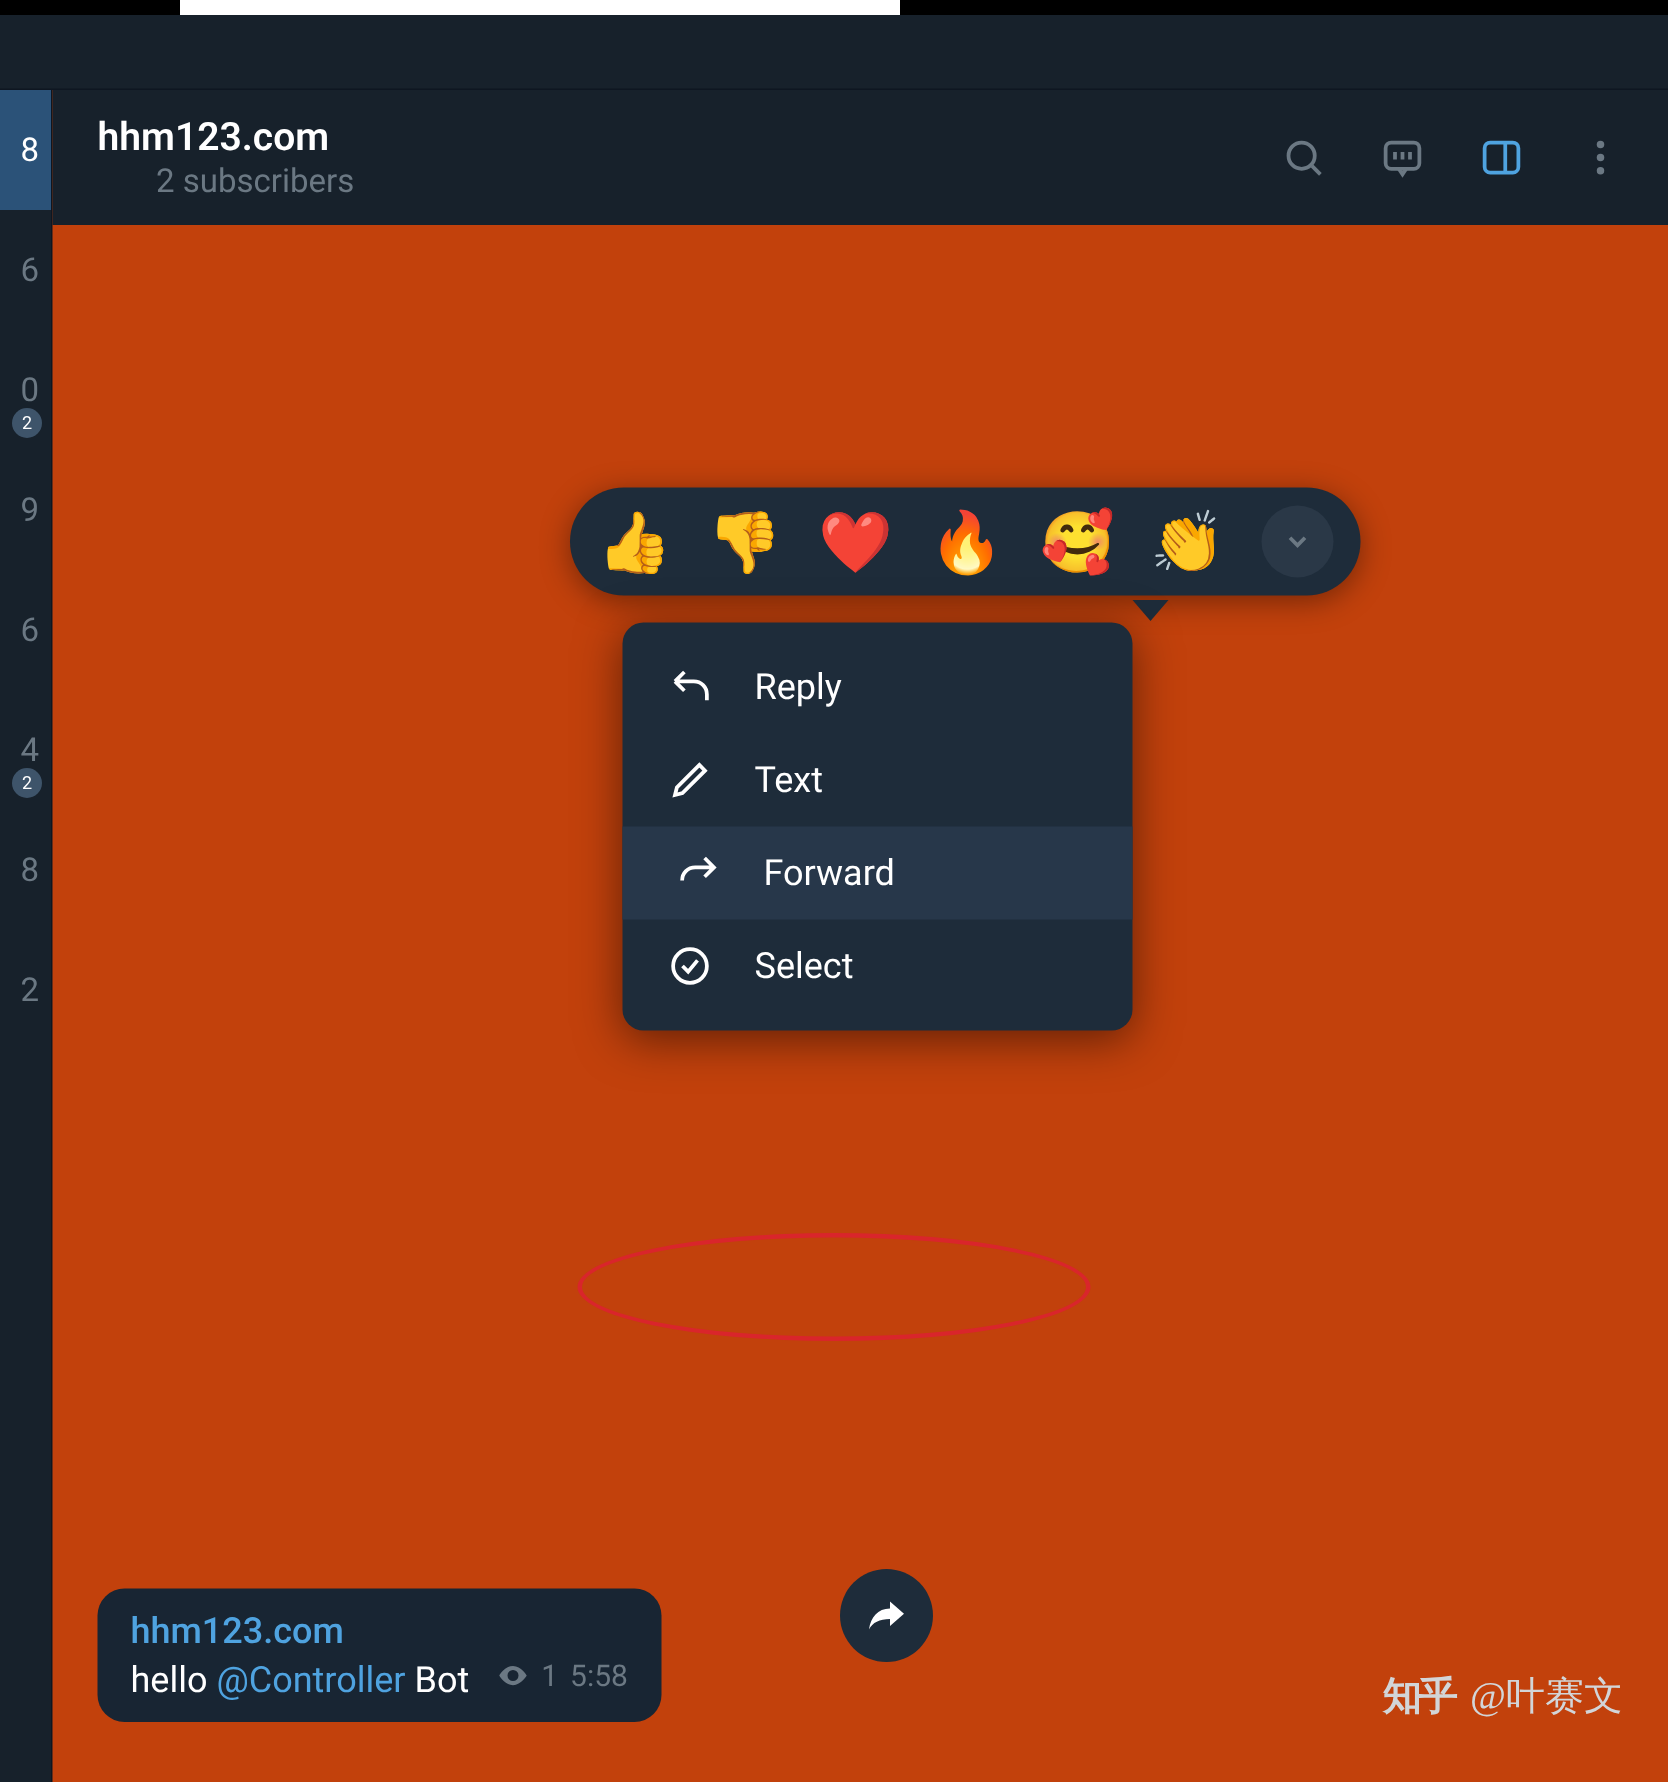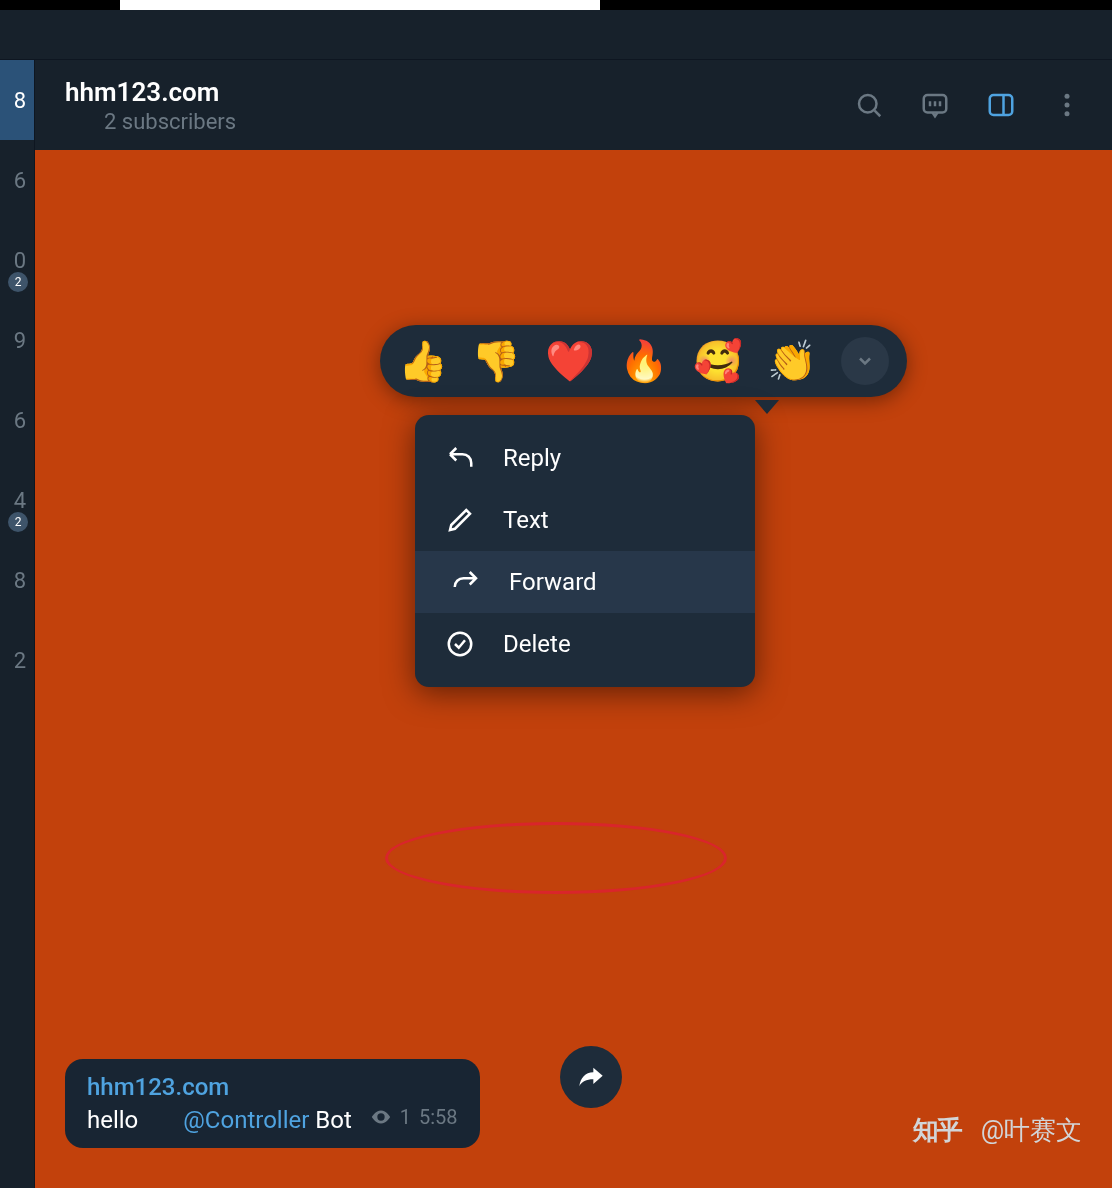--- a/index.html
+++ b/index.html
@@ -150,21 +150,21 @@
   bottom: 40px;
   left: 30px;
   background: #182533;
   border-radius: 18px;
   padding: 14px 22px;
   max-width: 470px;
   font-size: 24px;
   color: #fff;
 }
 .message-bubble .sender { color: #4fa3e0; font-weight: 500; margin-bottom: 4px; }
-.message-bubble .mention { color: #4fa3e0; margin-left: 39px; }
+.message-bubble .mention { color: #4fa3e0; }
 .message-meta {
   display: inline-flex;
   align-items: center;
   gap: 8px;
   color: #6b7883;
   font-size: 20px;
   margin-left: 12px;
 }
 .message-meta svg { width: 22px; height: 22px; }
 
@@ -185,21 +185,22 @@
 .forward-fab svg { width: 28px; height: 28px; }
 
 .watermark {
   position: absolute;
   bottom: 40px;
   right: 30px;
   color: #d2d5d8;
   font-size: 26px;
   display: flex;
   align-items: center;
-  gap: 20px;
+  gap: 10px;
+  font-family: Liberation Serif, serif;
 }
 .watermark .zhi {
   font-weight: 700;
   letter-spacing: -2px;
 }
 </style>
 </head>
 <body>
 
 <div class="top-strip">
@@ -316,21 +317,21 @@
             </span>
           <span>Forward</span>
         </div>
         <div class="menu-item">
           <span class="micon">
               <svg viewBox="0 0 24 24" fill="none" stroke="currentColor" stroke-width="2">
                 <circle cx="12" cy="12" r="9"></circle>
                 <polyline points="8 12 11 15 16 9"></polyline>
               </svg>
             </span>
-          <span>Delete</span>
+          <span>Select</span>
         </div>
       </div>
 
       <div class="annot-ellipse"></div>
 
       <div class="message-bubble">
         <div class="sender">hhm123.com</div>
         <span>
           <span>hello </span><span class="mention">@Controller</span><span> Bot</span>
         </span>

